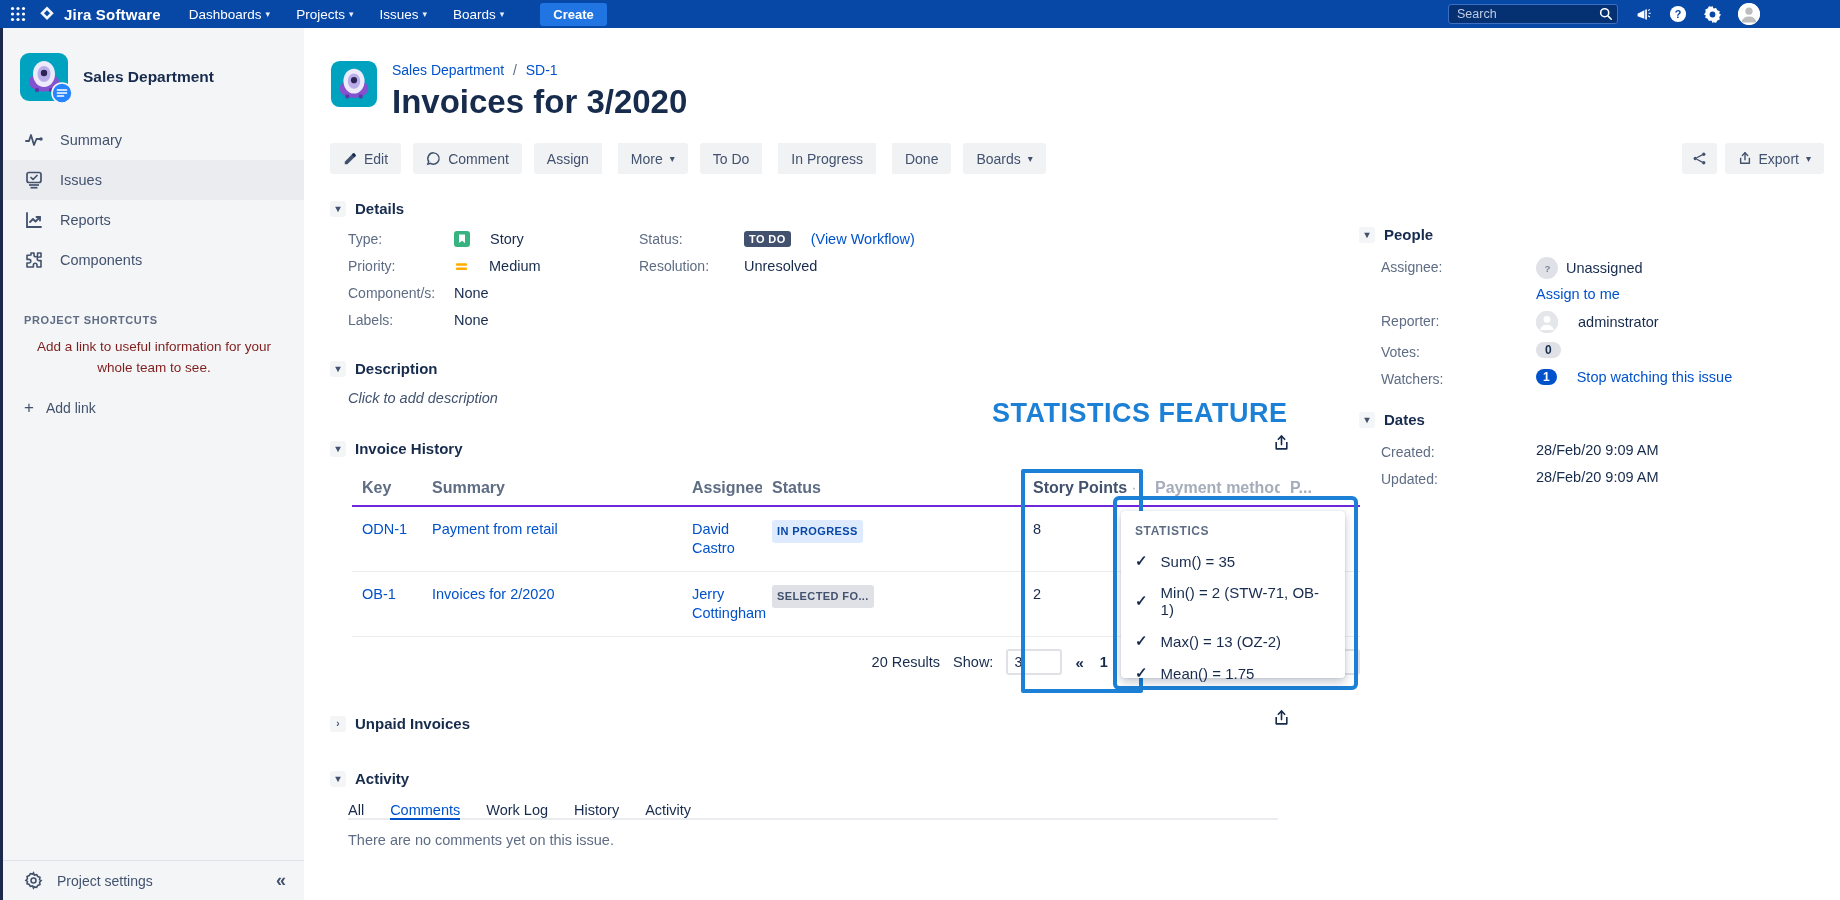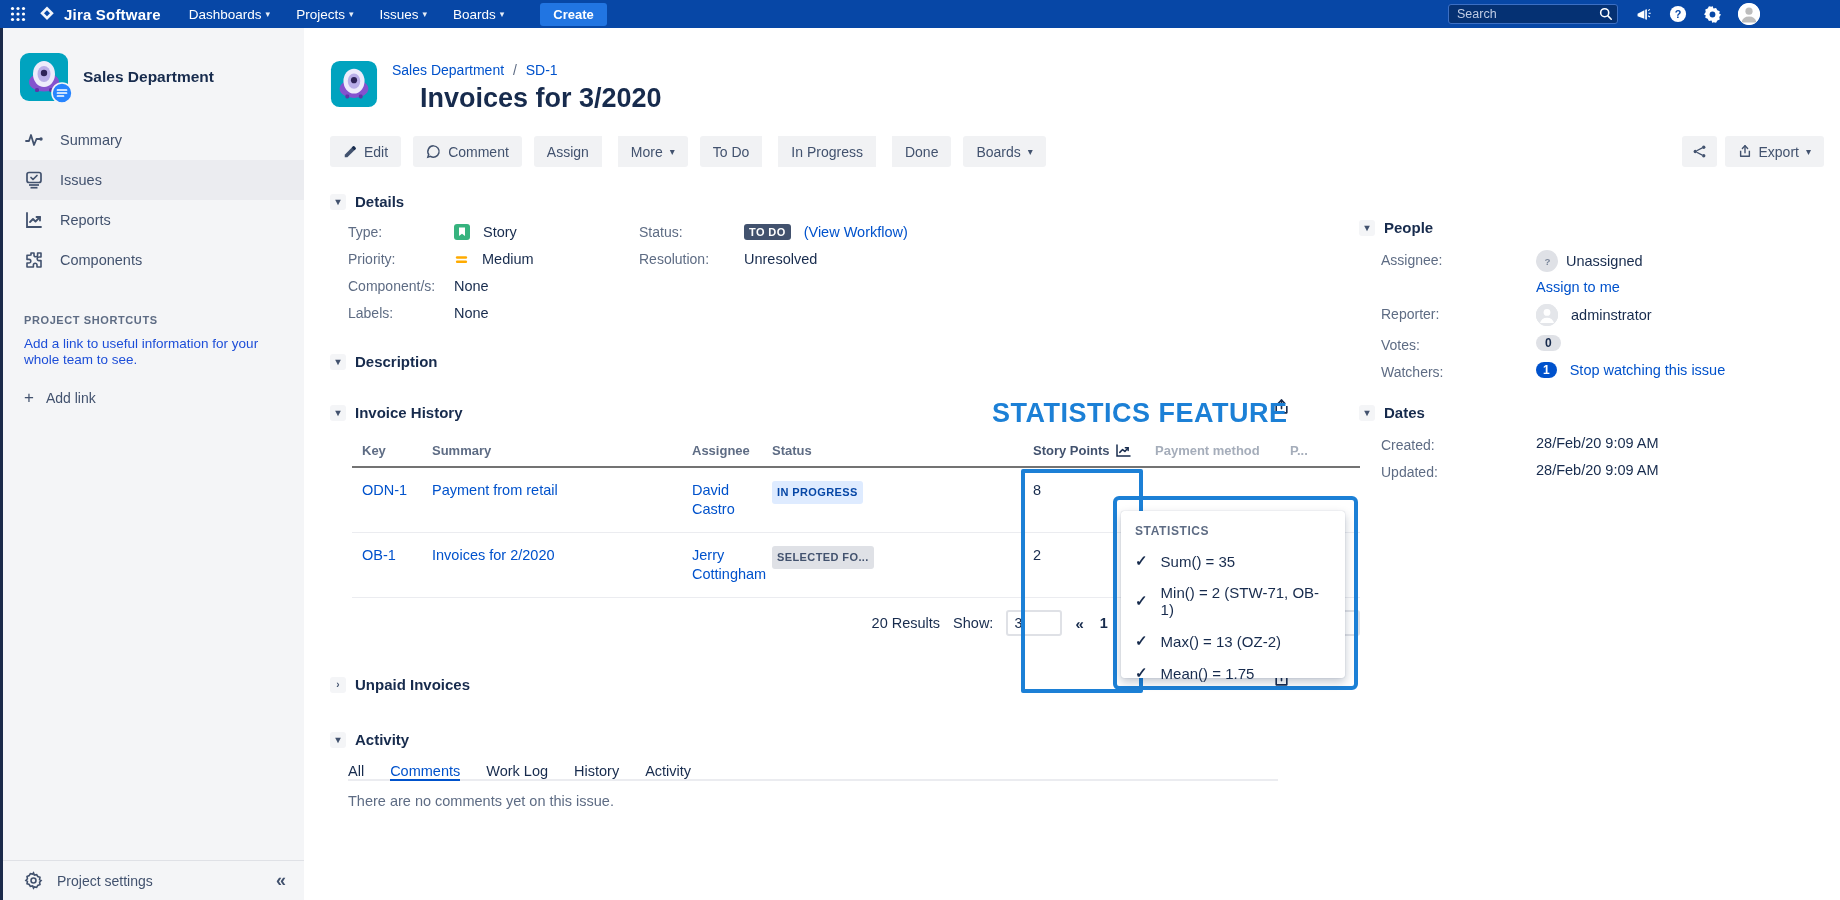--- a/index.html
+++ b/index.html
@@ -31,35 +31,35 @@
   .sidebar { position:absolute; left:3px; top:28px; width:301px; height:872px; background:#F4F5F7; }
   .proj-head { display:flex; align-items:center; gap:14px; padding:24px 14px 18px 16px; }
   .proj-name { font-size:15.5px; font-weight:700; color:#172B4D; }
   .proj-avatar { position:relative; width:50px; height:50px; flex:0 0 50px; }
   .side-item { display:flex; align-items:center; gap:16px; height:40px; padding:0 0 0 21px;
     color:#42526E; font-size:14.5px; cursor:pointer; }
   .side-item.active { background:#EBECF0; font-weight:500; color:#42526E; }
   .side-item svg { flex:0 0 20px; }
   .shortcuts-h { margin:34px 0 10px 21px; font-size:11px; font-weight:700;
     letter-spacing:.6px; color:#5E6C84; }
-  .shortcuts-hint { margin:0 20px 0 21px; font-size:13.5px; color:#1d4ed8; line-height:16px; }
+  .shortcuts-hint { margin:0 20px 0 21px; font-size:13.5px; color:#7f1d1d; line-height:21px;text-align:center; }
   .addlink { display:flex; align-items:center; gap:12px; margin:20px 0 0 21px;
     font-size:14px; color:#42526E; cursor:pointer; }
   .side-bottom { position:absolute; left:0; bottom:0; width:100%; height:40px;
     border-top:1px solid #DFE1E6; display:flex; align-items:center; gap:14px;
     padding:0 18px 0 21px; font-size:14px; color:#42526E; cursor:pointer; background:#F4F5F7; }
   .side-bottom .collapse { margin-left:auto; font-size:18px; font-weight:700; color:#42526E; }
 
   
   .main { position:absolute; left:304px; top:28px; width:1536px; height:872px; }
   .issue-head { display:flex; align-items:flex-start; gap:14px; margin:32px 0 0 26px; }
   .crumbs { font-size:14px; margin-top:2px; }
   .crumbs a { color:#0052CC; text-decoration:none; cursor:pointer; }
   .crumbs .sep { color:#5E6C84; margin:0 5px; }
-  .issue-title { font-size:27px; font-weight:600; color:#172B4D; margin-top:5px;margin-left:28px; }
+  .issue-title { font-size:33px; font-weight:600; color:#172B4D; margin-top:5px; }
 
   .toolbar { display:flex; align-items:center; margin:22px 0 0 26px; width:1494px; }
   .btn { background:#F1F2F4; border:none; border-radius:3px; height:31px; padding:0 13px;
     font-size:14px; font-weight:500; color:#42526E; display:flex; align-items:center;
     gap:7px; cursor:pointer; white-space:nowrap; font-family:inherit; }
   .btn .chev { font-size:10px; }
   .btn-gap { width:12px; }
   .group { display:flex; gap:16px; }
   .group .btn { border-radius:0; }
   .group .btn:first-child { border-radius:3px 0 0 3px; }
@@ -71,40 +71,40 @@
 
   .sec-head { display:flex; align-items:center; gap:9px; font-size:15px; font-weight:700;
     color:#172B4D; }
   .twisty { width:16px; height:16px; border-radius:3px; background:#F4F5F7; color:#42526E;
     font-size:10px; display:flex; align-items:center; justify-content:center; cursor:pointer; }
 
   .details-sec { margin-top:26px; position:relative; }
   .details-grid { margin:14px 0 0 18px; position:relative; }
   .frow { display:flex; margin-bottom:11px; align-items:center; }
   .flabel { width:106px; flex:0 0 106px; color:#5E6C84; font-size:14px; }
-  .fval { font-size:14.5px; color:#172B4D; display:flex; align-items:center; gap:13px; }
+  .fval { font-size:14.5px; color:#172B4D; display:flex; align-items:center; gap:20px; }
   .details-right { position:absolute; left:291px; top:0; }
   .details-right .flabel { width:105px; flex:0 0 105px; }
   .lozenge { font-size:11px; font-weight:700; letter-spacing:.4px; padding:2px 5px;
     border-radius:3px; display:inline-block; }
   .loz-dark { background:#42526E; color:#fff; }
   .lozenge[data-status="green"] { background:#E3FCEF; color:#006644; }
   .lozenge[data-status="blue"]  { background:#DEEBFF; color:#0747A6; }
   .lozenge[data-status="gray"]  { background:#DFE1E6; color:#42526E; }
   a.blue { color:#0052CC; text-decoration:none; cursor:pointer; }
 
   .desc-sec { margin-top:32px; }
   .desc-body { margin:13px 0 0 18px; font-style:italic; font-size:14.5px; color:#42526E; cursor:pointer; }
 
   .hist-sec { margin-top:34px; position:relative; }
   .share-abs { position:absolute; right:70px; top:-6px; cursor:pointer; }
 
   table.issues { border-collapse:collapse; margin:16px 0 0 22px; table-layout:fixed; width:1008px; }
-  table.issues th { text-align:left; font-size:13px; font-weight:600; color:#5E6C84;
-    padding:6px 10px 8px 10px; border-bottom:2px solid #737373; white-space:nowrap; overflow:hidden; }
+  table.issues th { text-align:left; font-size:16px; font-weight:600; color:#5E6C84;
+    padding:6px 10px 8px 10px; border-bottom:2px solid #6d28d9; white-space:nowrap; overflow:hidden; }
   table.issues th.faded { color:#A5ADBA; }
   table.issues td { font-size:14.5px; padding:13px 10px; border-bottom:1px solid #EBECF0;
     vertical-align:top; line-height:19px; }
   table.issues a { color:#0052CC; text-decoration:none; cursor:pointer; }
   table.issues a[data-struck="true"] { text-decoration:line-through; }
   .th-sp { display:flex; align-items:center; gap:6px; color:#42526E; font-weight:700; }
 
   .pager { display:flex; align-items:center; justify-content:flex-end; gap:13px;
     width:1030px; margin-top:12px; font-size:14.5px; color:#172B4D; }
   .pager input { width:56px; height:26px; border:2px solid #DFE1E6; border-radius:3px;
@@ -450,20 +450,21 @@
             </div>
           </div>
         </div>
       </div>
 
       <div class="desc-sec">
         <div class="sec-head">
           <span class="twisty">▾</span>
           <span>Description</span>
         </div>
+        <div class="desc-body">Click to add description</div>
       </div>
 
       <div class="hist-sec">
         <div class="sec-head">
           <span class="twisty">▾</span>
           <span>Invoice History</span>
         </div>
         <span class="share-abs">
           <svg width="17" height="18" viewBox="0 0 16 16">
               <path d="M8 1.5v8" stroke="#172B4D" stroke-width="1.5" stroke-linecap="round"></path>

